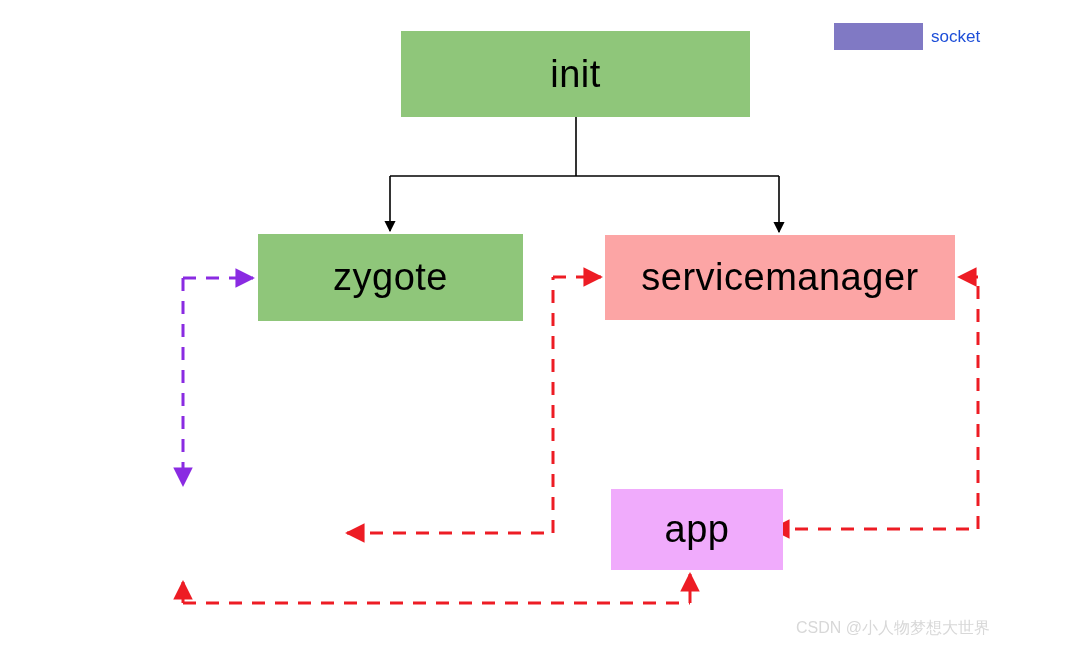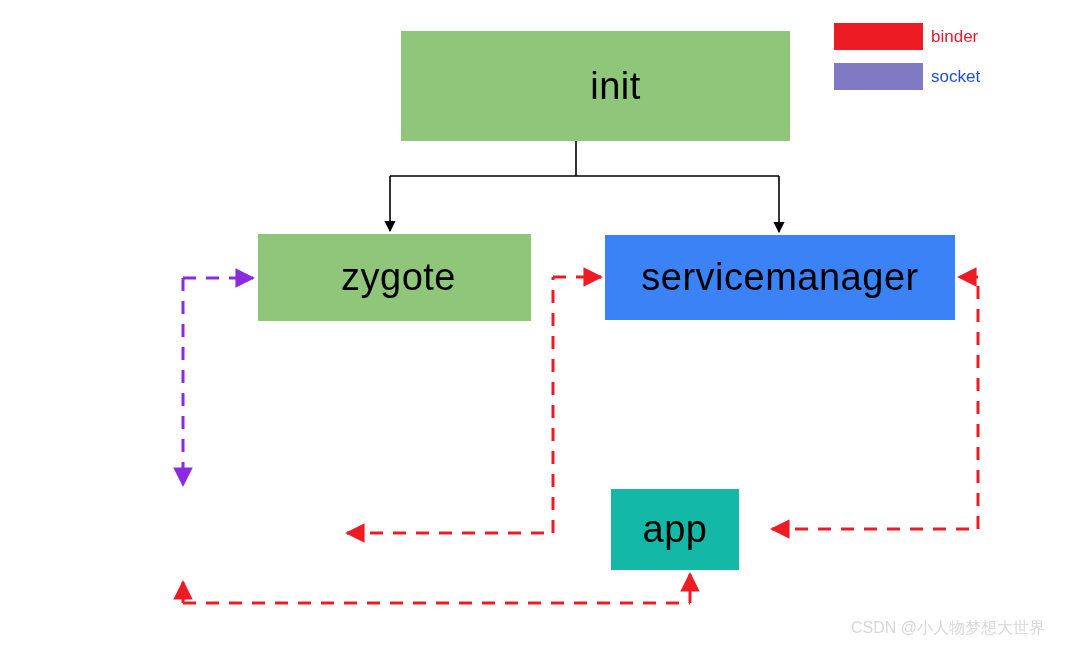--- a/index.html
+++ b/index.html
@@ -27,25 +27,25 @@
   .node {
     position: absolute;
     display: flex;
     align-items: center;
     justify-content: center;
     color: #000000;
     font-weight: 400;
     letter-spacing: 0.5px;
     z-index: 3;
   }
-  .node-init      { left: 401px; top: 31px;  width: 349px; height: 110px;  background: #8FC67A; font-size: 38px; padding-left: 40px; }
-  .node-zygote    { left: 258px; top: 234px; width: 265px; height: 87px;  background: #8FC67A; font-size: 38px; padding-left: 8px; }
-  .node-sm        { left: 605px; top: 235px; width: 350px; height: 85px;  background: #3b82f6; font-size: 38px; }
+  .node-init      { left: 401px; top: 31px;  width: 349px; height: 86px;  background: #8FC67A; font-size: 38px; }
+  .node-zygote    { left: 258px; top: 234px; width: 265px; height: 87px;  background: #8FC67A; font-size: 38px; }
+  .node-sm        { left: 605px; top: 235px; width: 350px; height: 85px;  background: #fca5a5; font-size: 38px; }
   .node-syssrv    { left: 25px;  top: 491px; width: 318px; height: 87px;  background: #8FC67A; font-size: 38px; }
-  .node-app       { left: 611px; top: 489px; width: 128px; height: 81px;  background: #14b8a6; font-size: 38px; }
+  .node-app       { left: 611px; top: 489px; width: 172px; height: 81px;  background: #f0abfc; font-size: 38px; }
 
   .legend {
     position: absolute;
     left: 834px;
     top: 23px;
     z-index: 4;
   }
   .legend-row {
     display: flex;
     align-items: center;
@@ -60,21 +60,21 @@
   .legend-label {
     margin-left: 8px;
     font-size: 17px;
     line-height: 1;
   }
   .legend-label.binder { color: #E8192C; }
   .legend-label.socket { color: #1d4ed8; }
 
   .watermark {
     position: absolute;
-    left: 851px;
+    left: 796px;
     top: 618px;
     font-size: 16px;
     color: #D8D8D8;
     white-space: nowrap;
     z-index: 4;
   }
 </style>
 </head>
 <body>
 
@@ -136,24 +136,20 @@
     <span>servicemanager</span>
   </div>
 
 
   <div class="node node-app">
     <span>app</span>
   </div>
 
   <div class="legend">
     <div class="legend-row">
-      <span class="legend-swatch" style="background:#ED1C24"></span>
-      <span class="legend-label binder">binder</span>
-    </div>
-    <div class="legend-row">
       <span class="legend-swatch" style="background:#8079C4"></span>
       <span class="legend-label socket">socket</span>
     </div>
   </div>
 
   <div class="watermark">CSDN @小人物梦想大世界</div>
 
 </div>
 
 </body></html>

